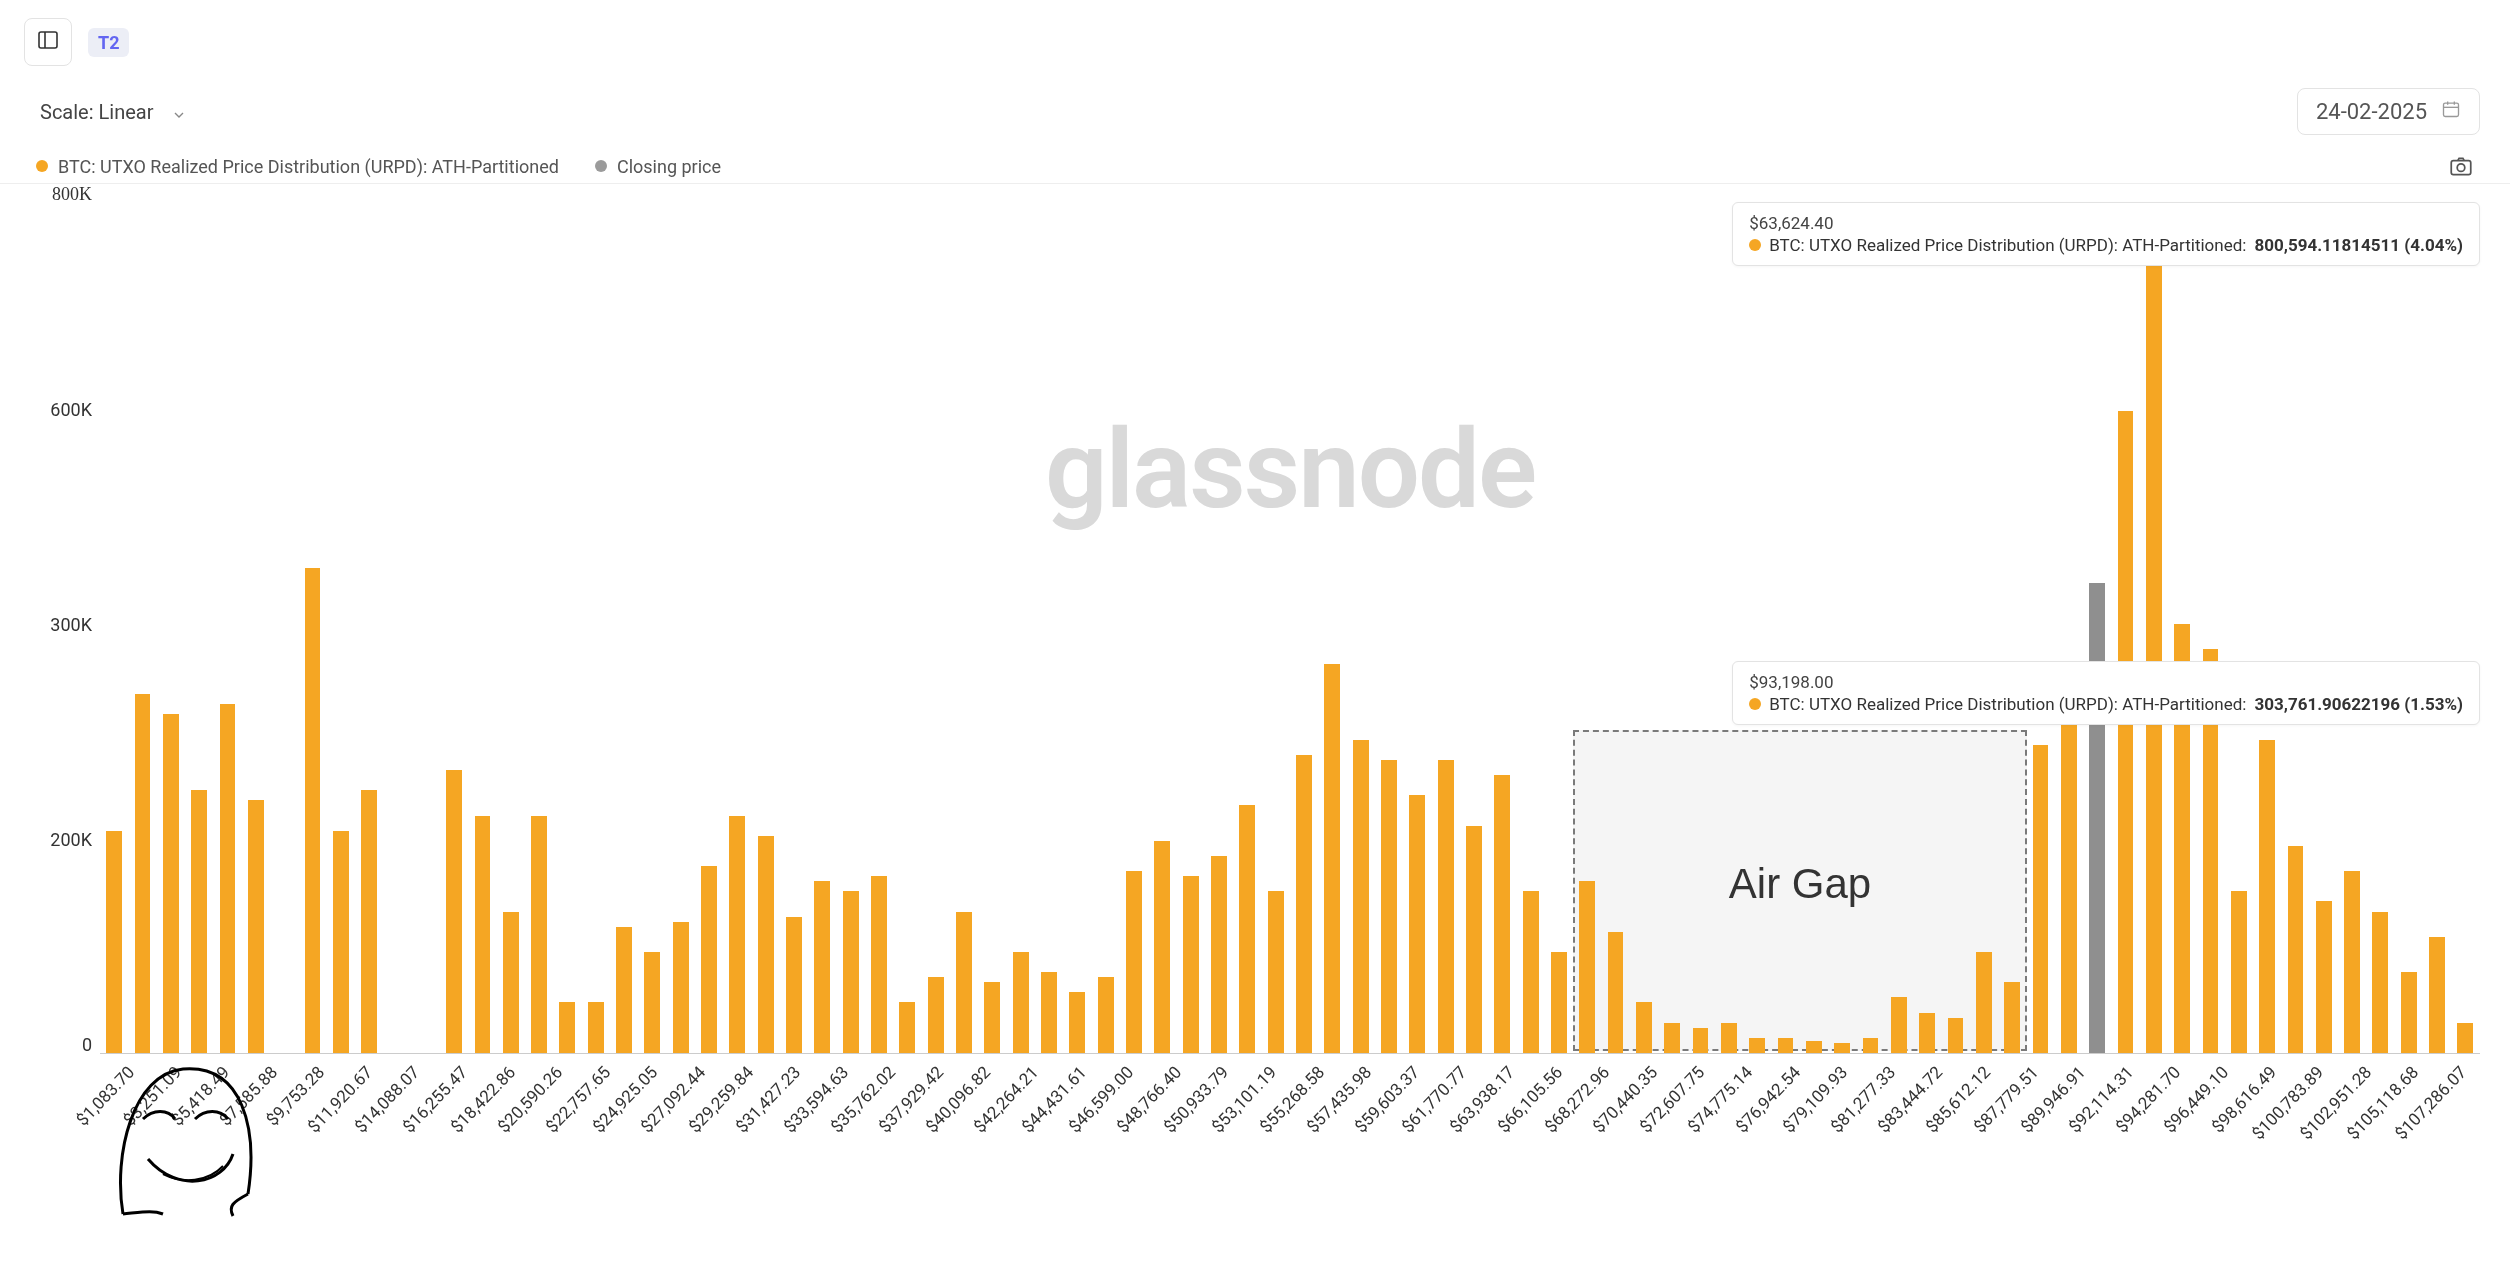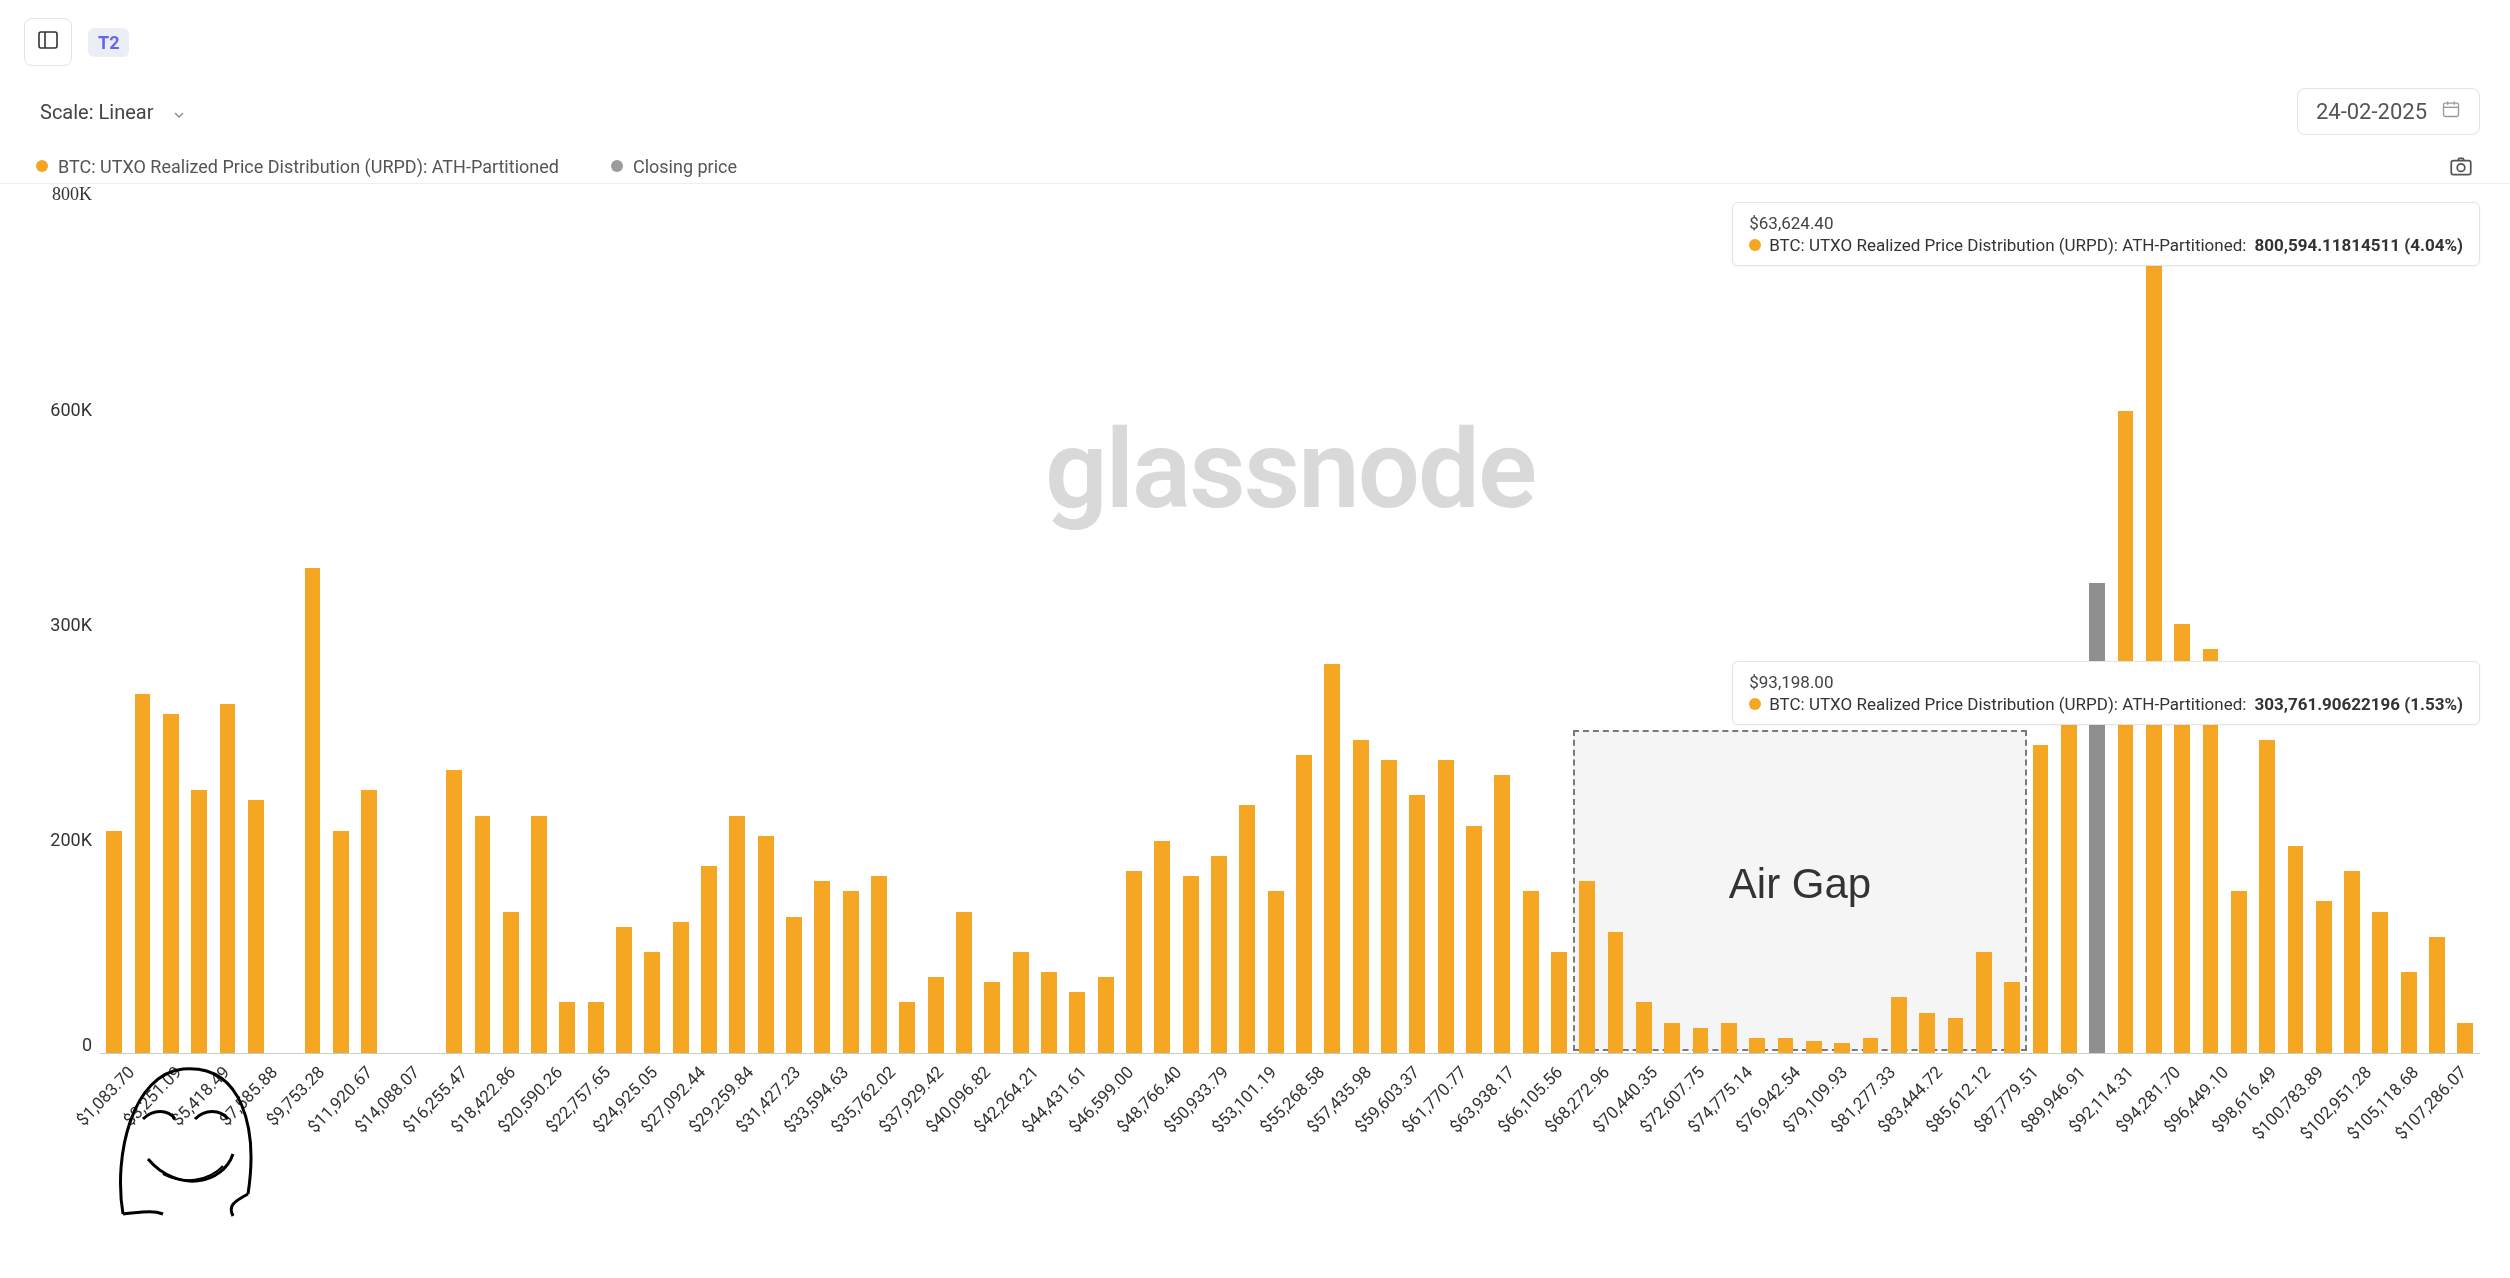--- a/index.html
+++ b/index.html
@@ -45,21 +45,21 @@
     font-size: 22px; color: #555; cursor: pointer;
   }
   .date-picker svg { width: 20px; height: 20px; stroke: #999; fill: none; stroke-width: 1.6; }
   
   .legend-row {
     display: flex; align-items: center; justify-content: space-between;
     padding: 8px 36px 4px 36px;
     border-bottom: 1px solid #eee;
     font-size: 18px; color: #555;
   }
-  .legend-items { display: flex; gap: 52px; }
+  .legend-items { display: flex; gap: 36px; }
   .legend-item { display: flex; align-items: center; gap: 10px; cursor: pointer; }
   .swatch { width: 12px; height: 12px; border-radius: 50%; }
   .swatch.orange { background: #f5a623; }
   .swatch.grey   { background: #9b9b9b; }
   .camera { width: 26px; height: 26px; cursor: pointer; }
   .camera svg { width: 100%; height: 100%; stroke: #555; fill: none; stroke-width: 1.6; }
   
   .chart-wrap {
     position: relative;
     margin: 10px 30px 0 30px;

